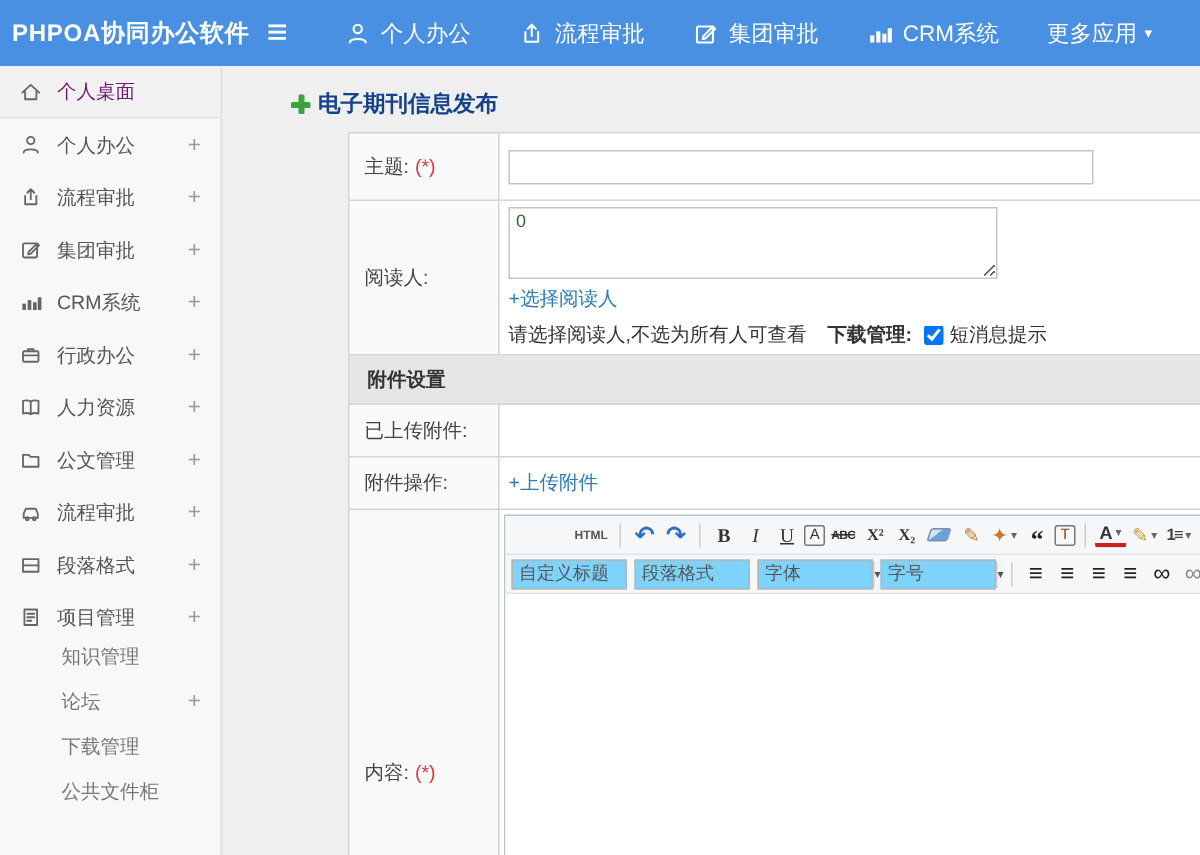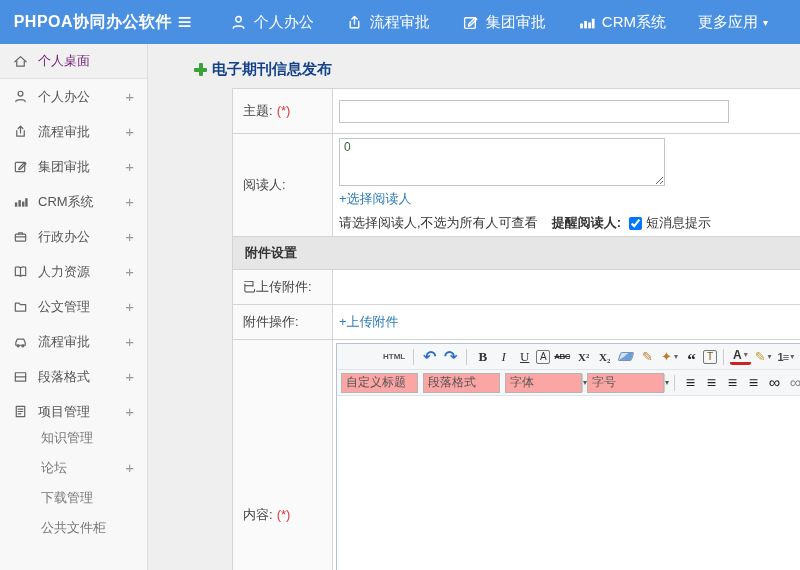--- a/index.html
+++ b/index.html
@@ -2,21 +2,21 @@
 <html><head>
 <meta charset="utf-8">
 <style>
   * { box-sizing: border-box; margin: 0; padding: 0; }
   html,body { width:800px; height:570px; overflow:hidden; }
   body { position:relative; font-family:"Liberation Sans","DejaVu Sans",sans-serif; background:#fff; }
 
   
   .header { position:absolute; top:0; left:0; width:800px; height:44px; background:#4a90e2;
             display:flex; align-items:center; color:#fff; }
-  .logo { font-size:16px; font-weight:bold; padding-left:8px; width:198px; letter-spacing:0.5px; cursor:pointer;text-align:center; }
+  .logo { font-size:16px; font-weight:bold; padding-left:8px; width:198px; letter-spacing:0.5px; cursor:pointer; }
   .hamburger { font-size:24px; line-height:1; cursor:pointer; margin-right:18px; font-weight:bold; }
   .topnav { display:flex; align-items:center; margin-left:20px; }
   .nav-item { display:flex; align-items:center; gap:7px; font-size:15px; cursor:pointer; margin-right:32px; white-space:nowrap; }
   .nav-item svg { width:17px; height:17px; display:block; }
   .nav-caret { font-size:10px; margin-left:-2px; }
 
   
   .sidebar { position:absolute; top:44px; left:0; width:148px; height:526px; background:#f8f8f8;
              border-right:1px solid #ddd; overflow:hidden; }
   .side-item { height:35px; display:flex; align-items:center; padding:0 13px; color:#555;
@@ -81,21 +81,21 @@
   .t-orange { color:#c07a2a; font-size:13px; }
   .t-dark { color:#222; }
   .t-quote { font-family:"Liberation Serif",serif; font-weight:bold; font-size:17px; line-height:10px; padding-top:7px; }
   .t-brown { color:#7a4a1a; }
   .t-fontcolor { font-weight:bold; border-bottom:3px solid #cc2222; height:16px; line-height:12px; font-size:12px; padding:0 3px; }
   .t-gold { color:#c09a30; font-size:13px; }
   .t-list { color:#444; font-size:11px; letter-spacing:-1px; font-weight:bold; }
   .t-list::first-letter { color:#3a6fc0; }
   .caret { font-size:8px; color:#666; margin-left:2px; }
   .tb-select { display:inline-flex; align-items:center; justify-content:space-between; width:77px; height:20px;
-               border:1px solid #b5b5b5; background:#fca5a5; font-size:12px; color:#555; padding:0 0 0 4px;
+               border:1px solid #b5b5b5; background:#7dd3fc; font-size:12px; color:#555; padding:0 0 0 4px;
                margin-right:5px; cursor:pointer; flex:none;gap:48px; }
   .sel-caret { font-size:8px; color:#555; border-left:1px solid #ccc; width:14px; height:18px;
                display:inline-flex; align-items:center; justify-content:center; background:#f4f4f4; }
   .ed-content { flex:1; background:#fff; }
 </style>
 </head>
 <body>
 
 <div class="header">
   <div class="logo">PHPOA协同办公软件</div>
@@ -290,21 +290,21 @@
     </tr>
     <tr class="r-readers">
       <td class="lbl">阅读人:</td>
       <td class="val">
         <textarea class="readers-ta" style="">0</textarea>
         <div class="readers-links">
           <a class="blue-link">+选择阅读人</a>
         </div>
         <div class="readers-hint">
           <span>请选择阅读人,不选为所有人可查看</span>
-          <span class="remind">提醒阅读人:</span>
+          <span class="remind">下载管理:</span>
           <input type="checkbox" checked="" style="">
           <span>短消息提示</span>
         </div>
       </td>
     </tr>
     <tr class="r-section">
       <td colspan="2">附件设置</td>
     </tr>
     <tr class="r-uploaded">
       <td class="lbl">已上传附件:</td>

